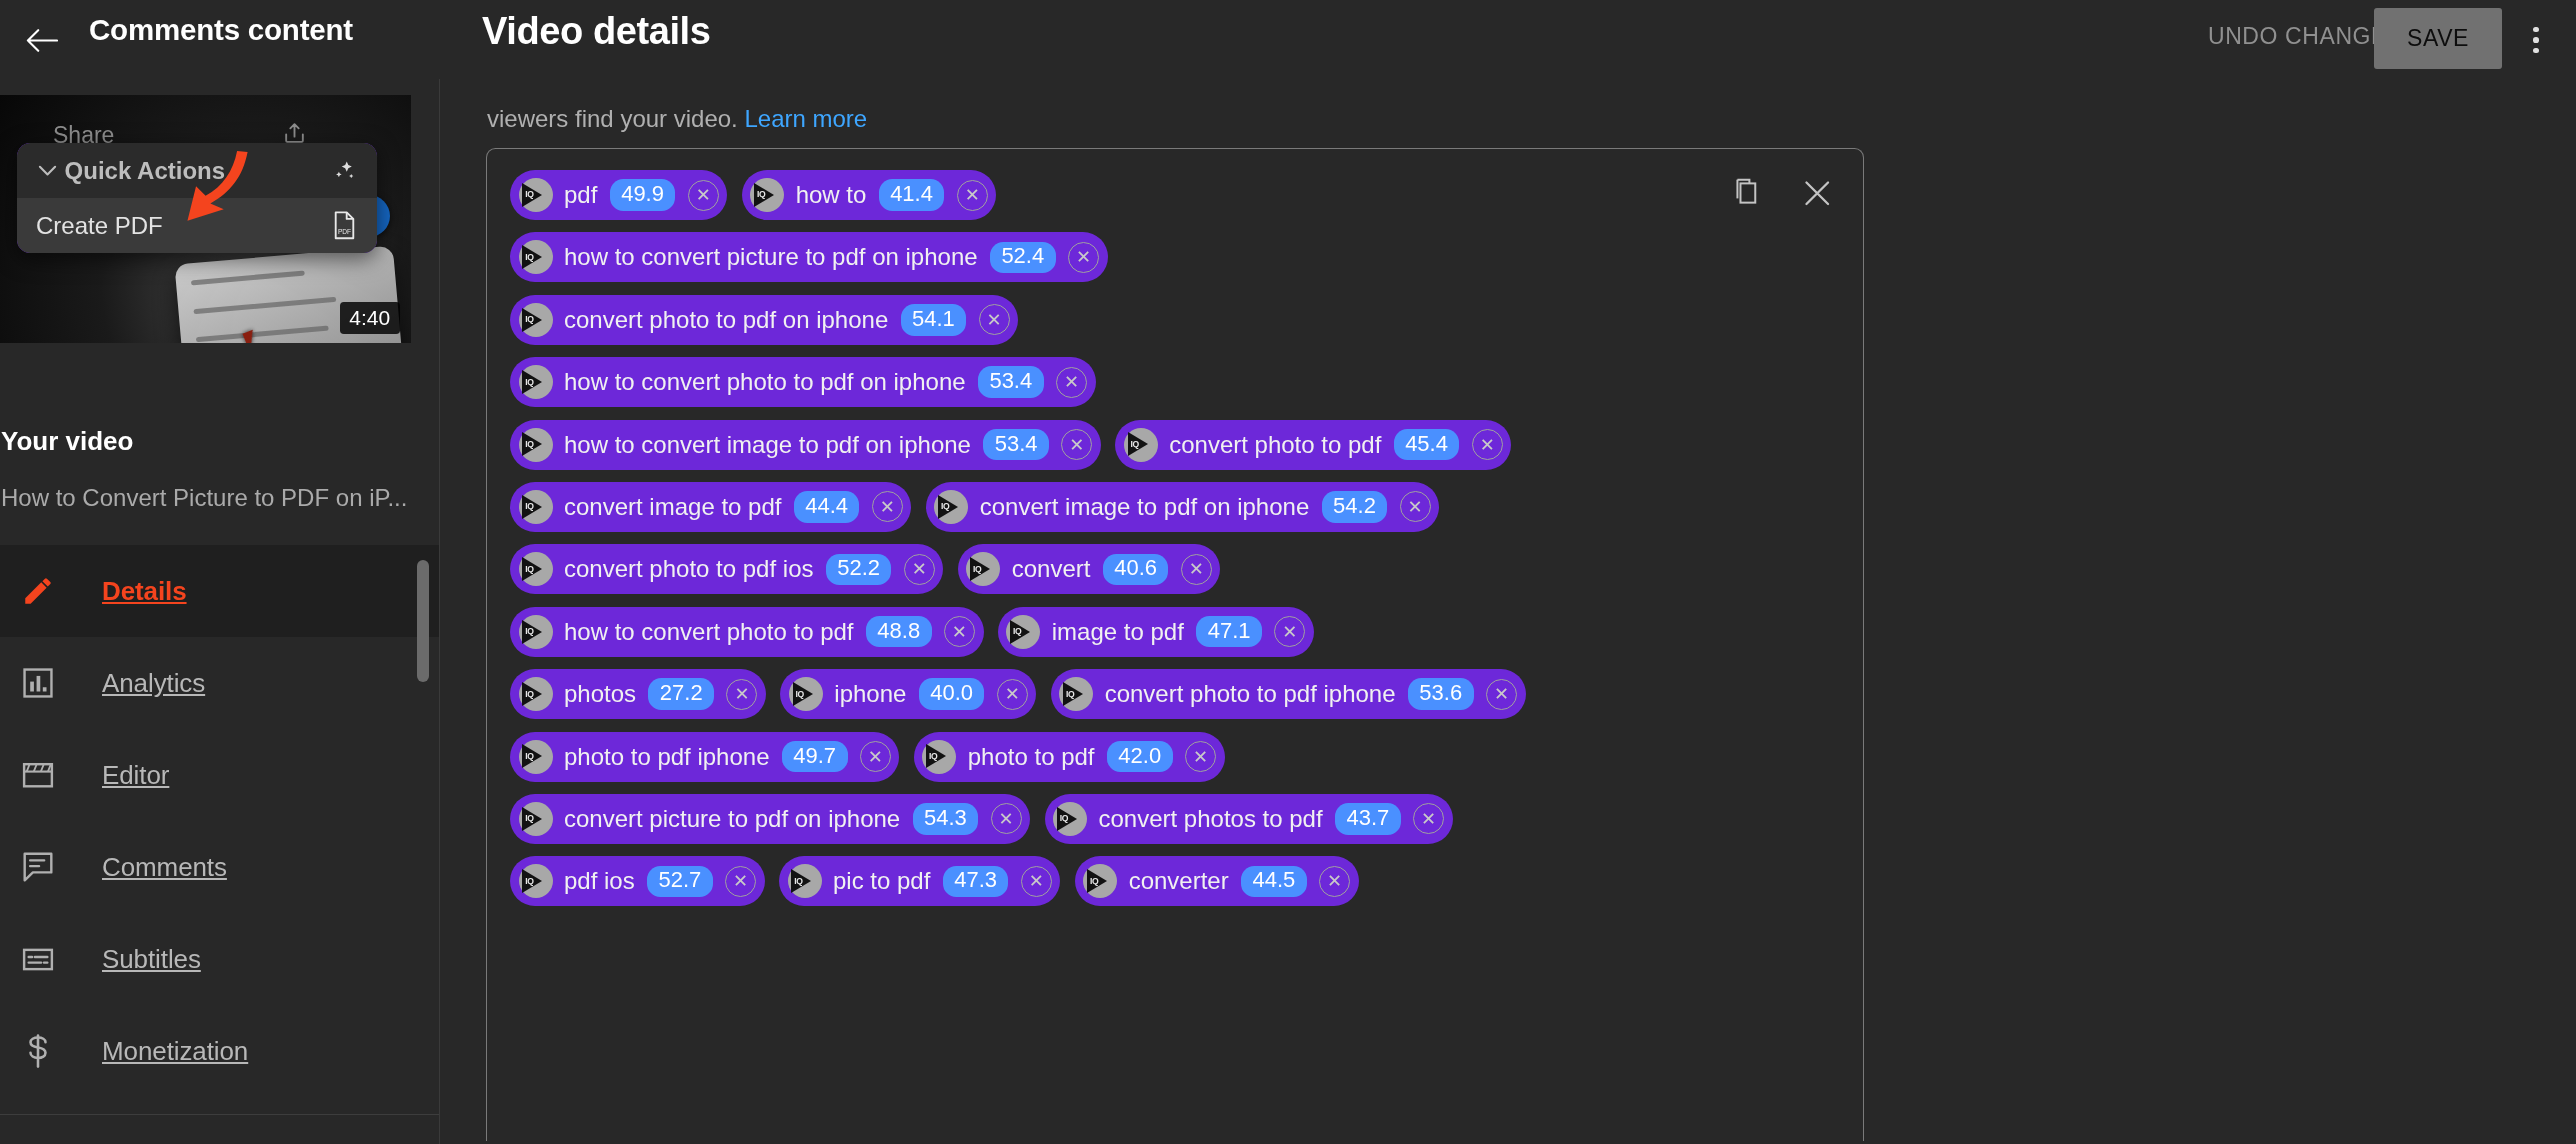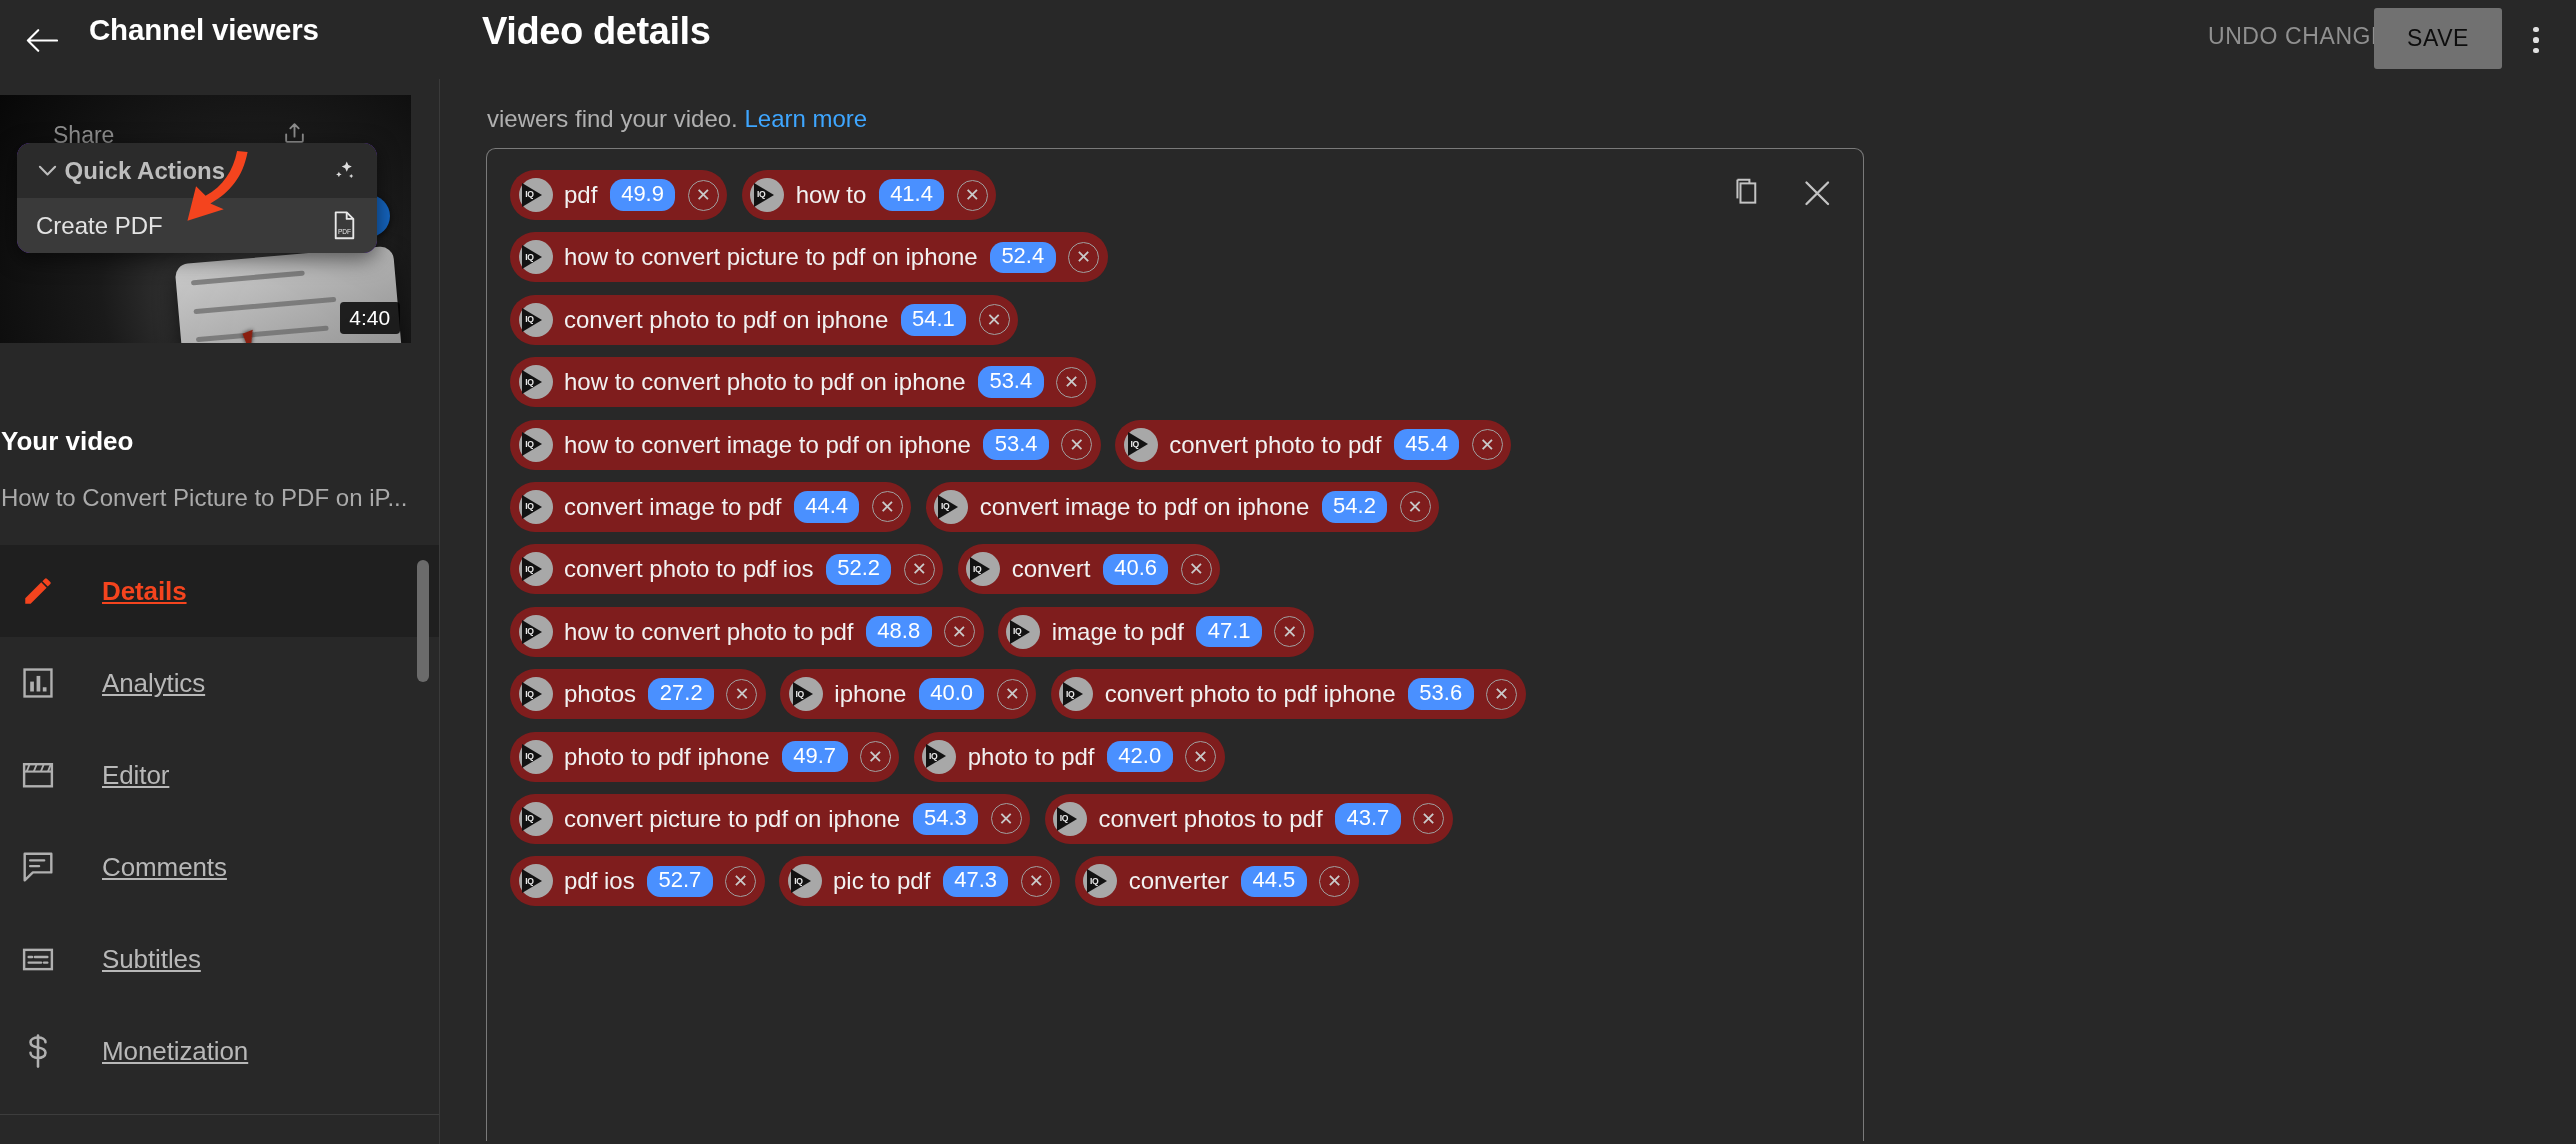--- a/index.html
+++ b/index.html
@@ -202,21 +202,21 @@
   .panel-actions .act { cursor: pointer; display:flex; align-items:center; justify-content:center; width:38px; height:38px;}
 
   .tag-rows { position: absolute; left: 23px; top: 21px; width: 1266px; }
   .tag-row {
     display: flex; align-items: center; gap: 14.3px;
     margin-bottom: 12.4px; height: 50px;
   }
   .tag-chip {
     display: inline-flex; align-items: center;
     height: 50px; border-radius: 26px;
-    background: #7f1d1d; padding: 0 8.6px 0 8.6px;
+    background: #6d28d9; padding: 0 8.6px 0 8.6px;
     cursor: pointer; white-space: nowrap;
   }
   .chip-icon {
     width: 34px; height: 34px; border-radius: 50%;
     background: #a8a8a8; position: relative; flex: none;
     display: flex; align-items: center; justify-content: center;
   }
   .chip-icon .tri {
     width: 0; height: 0;
     border-left: 20px solid #121212;
@@ -249,21 +249,21 @@
 </style>
 </head>
 <body>
 
 <div class="header">
   <div class="back-arrow">
     <svg width="32" height="25" viewBox="0 0 34 26" fill="none">
       <path d="M33 13H2M2 13L13 2M2 13L13 24" stroke="#ffffff" stroke-width="2.2" stroke-linecap="round" stroke-linejoin="round"></path>
     </svg>
   </div>
-  <div class="channel-title">Channel viewers</div>
+  <div class="channel-title">Comments content</div>
   <div class="page-title">Video details</div>
   <div class="undo-changes">UNDO CHANGES</div>
   <button class="save-button">SAVE</button>
   <div class="kebab">
     <i></i>
     <i></i>
     <i></i>
   </div>
 </div>
 

